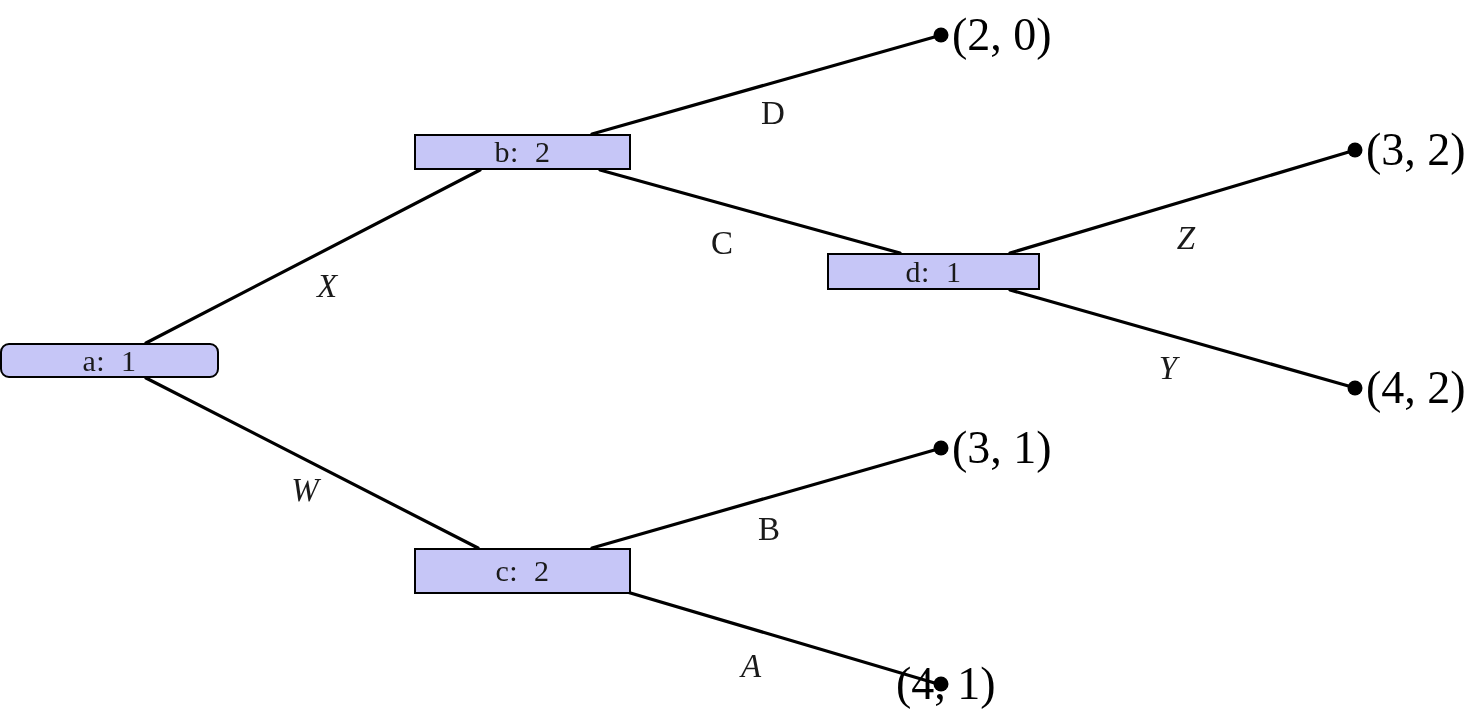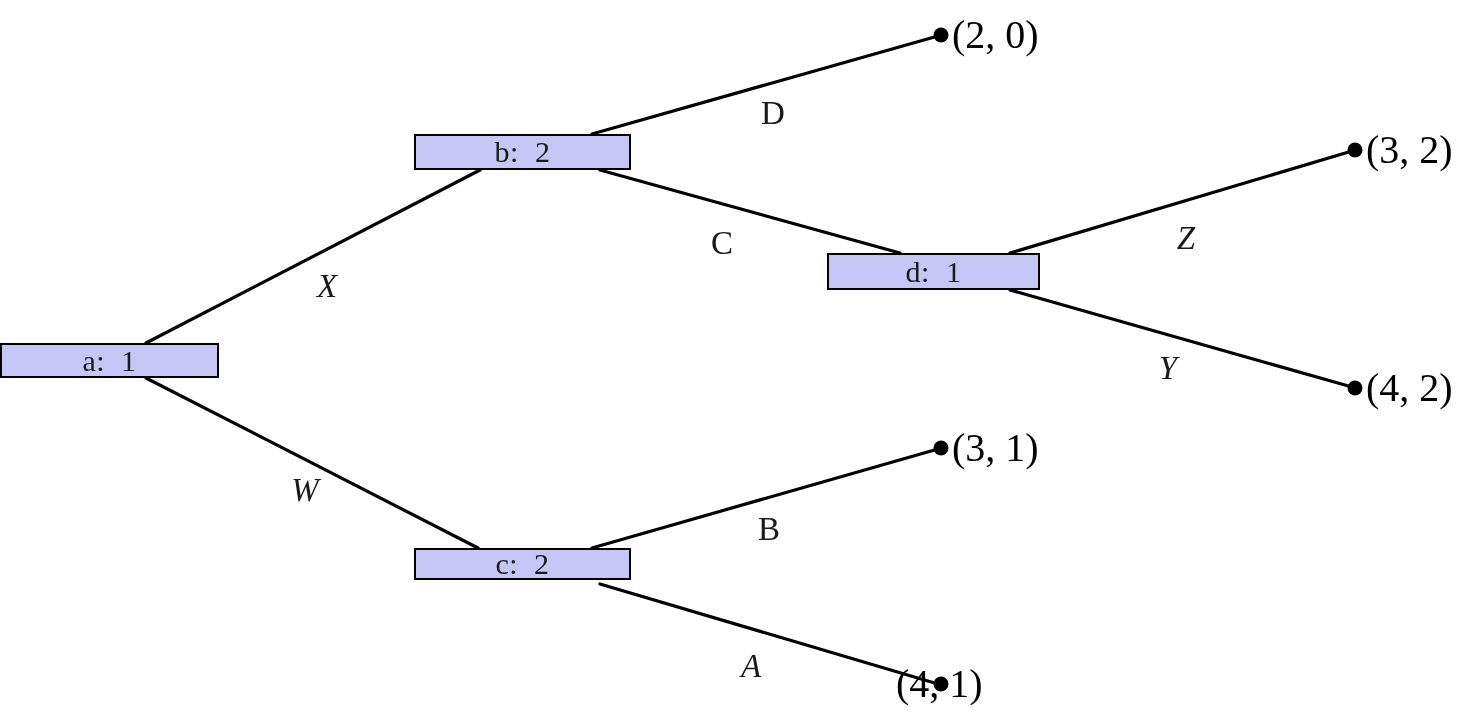--- a/index.html
+++ b/index.html
@@ -52,21 +52,21 @@
     color: #1a1a1a;
     transform: translate(-50%, -50%);
     white-space: nowrap;
     line-height: 1;
   }
   .edge-label.italic { font-style: italic; }
   .edge-label.roman  { font-style: normal; }
   .terminal-label {
     position: absolute;
     font-family: "Liberation Serif", serif;
-    font-size: 40px;
+    font-size: 46px;
     color: #000000;
     transform: translate(0, -50%);
     white-space: nowrap;
     line-height: 1;
   }
 </style>
 </head>
 <body>
 
 <div id="canvas">
@@ -85,23 +85,23 @@
     <g id="dots-group">
         <circle cx="941" cy="35" r="7.5" class="terminal-dot"></circle>
         <circle cx="1355" cy="150" r="7.5" class="terminal-dot"></circle>
         <circle cx="1355" cy="388" r="7.5" class="terminal-dot"></circle>
         <circle cx="941" cy="448" r="7.5" class="terminal-dot"></circle>
         <circle cx="941" cy="684" r="7.5" class="terminal-dot"></circle>
       </g>
   </svg>
 
   <div id="nodes-layer">
-      <div class="node-box" style="left: 0px; top: 343px; width: 219px; height: 35px;">a:  1</div>
+      <div class="node-box" style="left: 0px; top: 343px; width: 219px; height: 35px; border-radius: 9px;">a:  1</div>
       <div class="node-box" style="left: 414px; top: 134px; width: 217px; height: 36px;">b:  2</div>
-      <div class="node-box" style="left: 414px; top: 548px; width: 217px; height: 32px;">c:  2</div>
+      <div class="node-box" style="left: 414px; top: 548px; width: 217px; height: 46px;">c:  2</div>
       <div class="node-box" style="left: 827px; top: 253px; width: 213px; height: 37px;">d:  1</div>
     </div>
   <div id="edge-labels-layer">
       <div class="edge-label italic" style="left: 327px; top: 286px;">X</div>
       <div class="edge-label italic" style="left: 305px; top: 490px;">W</div>
       <div class="edge-label roman" style="left: 773px; top: 113px;">D</div>
       <div class="edge-label roman" style="left: 722px; top: 243px;">C</div>
       <div class="edge-label italic" style="left: 1186px; top: 238px;">Z</div>
       <div class="edge-label italic" style="left: 1168px; top: 368px;">Y</div>
       <div class="edge-label roman" style="left: 769px; top: 529px;">B</div>

